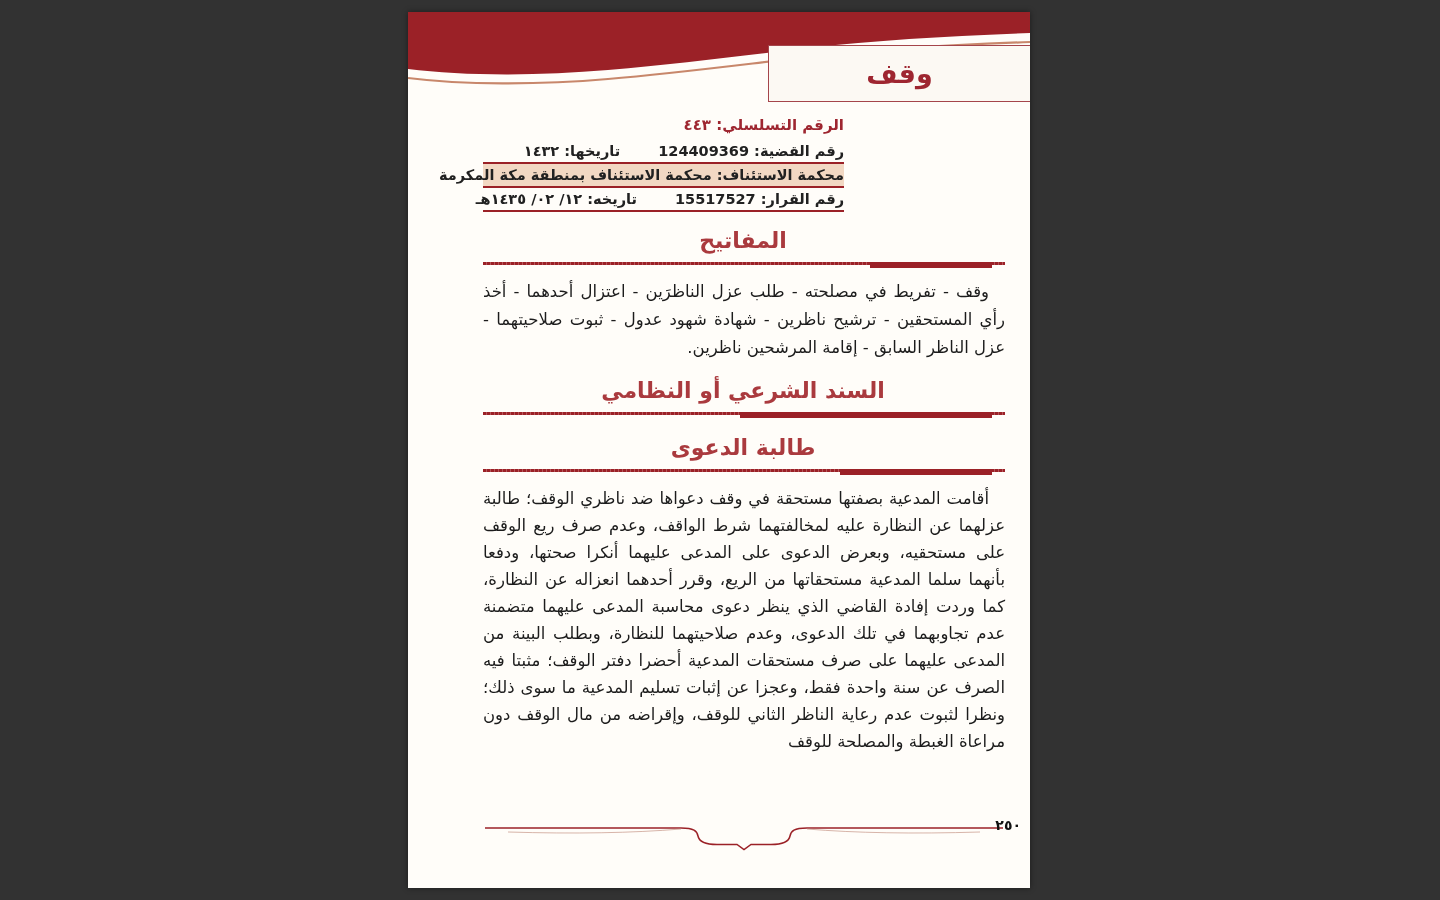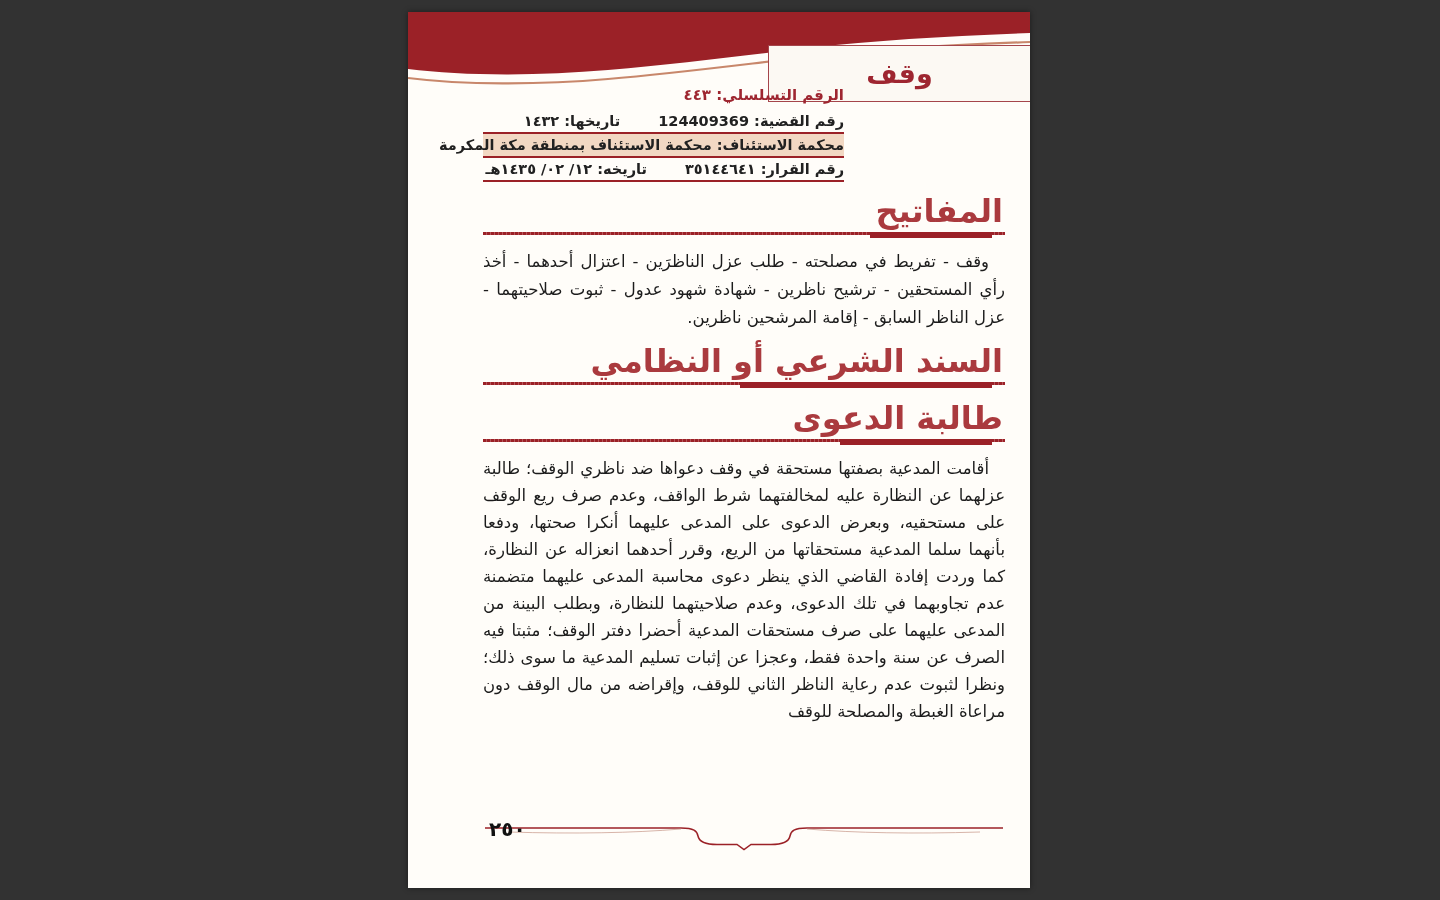--- a/index.html
+++ b/index.html
@@ -16,40 +16,40 @@
   .header-art{position:absolute;top:0;left:0;width:622px;height:112px;z-index:1;}
   .title-box{
     position:absolute;top:33px;right:0;width:261px;height:55px;z-index:2;
     background:#fcf9f3;border:1px solid #a5454b;border-right:none;
     display:flex;align-items:center;justify-content:center;
   }
   .title-box .t{color:#9e2630;font-size:27px;font-weight:bold;text-align:center;}
   
   .content{
     position:absolute;top:0;left:0;width:622px;height:876px;z-index:3;
-    padding:73px 25px 0 75px;box-sizing:border-box;
+    padding:103px 25px 0 75px;box-sizing:border-box;
     direction:rtl;
   }
   .meta-block{width:361px;margin-right:auto;margin-left:0;}
   .serial{
     color:#9e2630;font-weight:bold;font-size:15px;text-align:right;
     margin:0 0 5px;height:20px;line-height:20px;
   }
   .meta-row{
     height:22px;display:flex;align-items:center;
     border-bottom:2px solid #9b2127;
     font-size:14.5px;font-weight:bold;color:#212121;
     padding-left:6px;white-space:nowrap;
   }
   .meta-row.band{background:#f2d8c3;}
   .meta-row .date{margin-right:38px;}
   
   .section-heading{
-    font-size:32px;line-height:36px;color:#aa3a3e;font-weight:bold;
-    text-align:right;margin:11px 2px 3px 0;
+    font-size:22px;line-height:36px;color:#aa3a3e;font-weight:bold;
+    text-align:center;margin:11px 2px 3px 0;
     letter-spacing:-1px;
   }
   .rule{position:relative;height:7px;margin-bottom:9px;}
   .rule::before{
     content:"";position:absolute;top:0;left:0;right:0;height:3px;
     background:repeating-linear-gradient(90deg,#9b2127 0 3px,#b5565a 3px 4px);
   }
   .rule .thick{position:absolute;top:0;right:13px;height:6px;background:#9b2127;}
   .rule.r1 .thick{width:122px;}
   .rule.r2 .thick{width:252px;}
@@ -57,22 +57,22 @@
   .body-par{
     font-size:16.5px;line-height:28px;color:#1c1c1c;
     text-align:justify;text-indent:16px;margin:0 0 4px;
   }
   .body-par.bold{font-weight:normal;}
   .body-par.long{line-height:27px;}
   
   .footer{position:absolute;top:803px;right:25px;left:75px;height:40px;z-index:3;}
   .footer svg{position:absolute;top:0;left:0;}
   .page-number{
-    position:absolute;top:2px;left:6px;width:100%;text-align:left;
-    font-size:20px;font-weight:bold;color:#111;direction:rtl;
+    position:absolute;top:2px;left:16px;width:100%;text-align:right;
+    font-size:14px;font-weight:bold;color:#111;direction:rtl;
   }
 </style>
 </head>
 <body>
 
 <div class="page">
 
   <svg class="header-art" viewBox="0 0 622 112">
     <path d="M0,0 H622 V21 C540,24 470,28 400,36 C330,44 270,52 200,58 C130,64 55,64 0,57 Z" fill="#9b2127"></path>
     <path d="M0,66 C55,73 130,73 200,67 C270,61 330,53 400,45 C470,37 540,33 622,30" fill="none" stroke="#c8876b" stroke-width="2.2"></path>
@@ -88,21 +88,21 @@
       <div class="serial">الرقم التسلسلي: ٤٤٣</div>
 
       <div class="meta-row">
         <span>رقم القضية: 124409369</span>
         <span class="date">تاريخها: ١٤٣٢</span>
       </div>
       <div class="meta-row band">
         <span>محكمة الاستئناف: محكمة الاستئناف بمنطقة مكة المكرمة</span>
       </div>
       <div class="meta-row">
-        <span>رقم القرار: ٣٥١٤٤٦٤١</span>
+        <span>رقم القرار: 15517527</span>
         <span class="date">تاريخه: ١٢/ ٠٢/ ١٤٣٥هـ</span>
       </div>
     </div>
 
     <div>
       <div class="section-heading">المفاتيح</div>
       <div class="rule r1">
           <span class="thick"></span>
         </div>
       <p class="body-par bold">وقف - تفريط في مصلحته - طلب عزل الناظرَين - اعتزال أحدهما - أخذ رأي المستحقين - ترشيح ناظرين - شهادة شهود عدول - ثبوت صلاحيتهما - عزل الناظر السابق - إقامة المرشحين ناظرين.</p>

